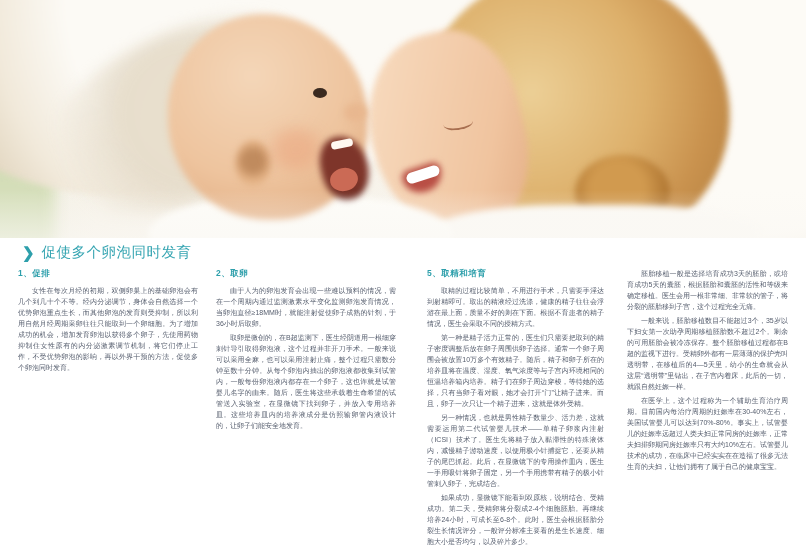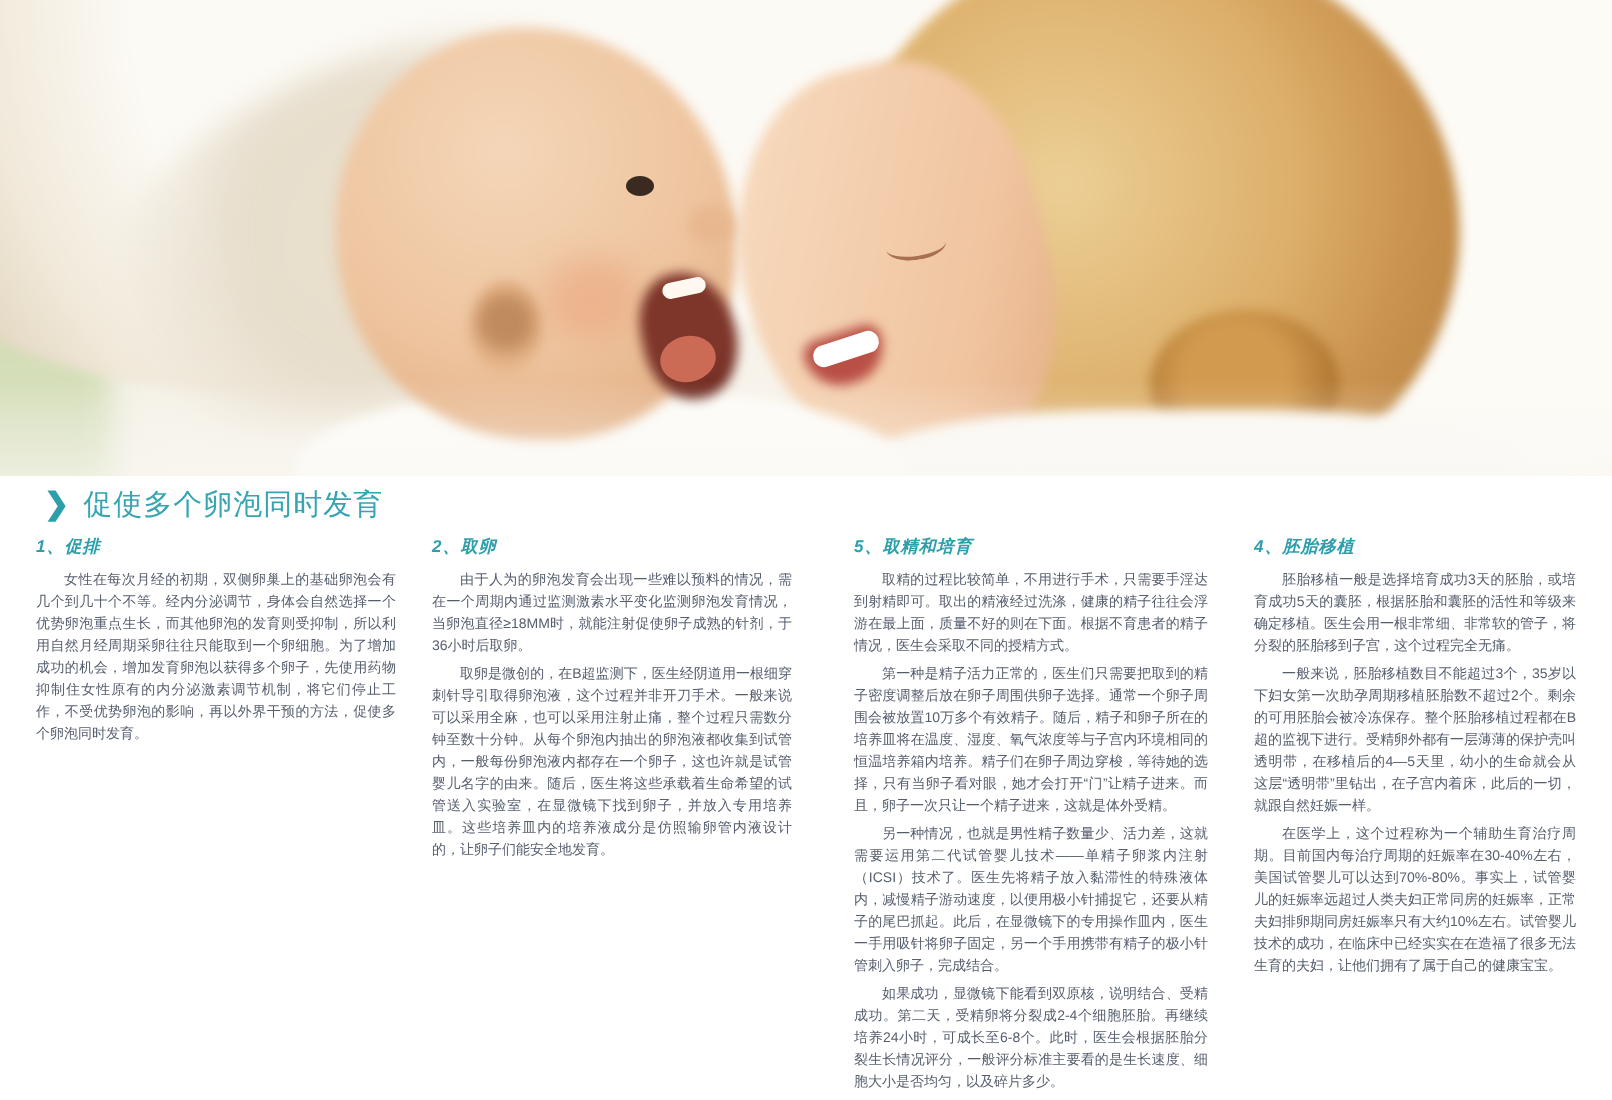--- a/index.html
+++ b/index.html
@@ -51,21 +51,21 @@
     background:linear-gradient(rgba(250,248,244,0),rgba(250,248,244,.55));}
   
   .title-row{position:absolute;left:22px;top:243px;display:flex;align-items:center;}
   .chevron{color:#2d9fab;font-size:15px;font-weight:bold;margin-right:7px;line-height:1;}
   .page-title{color:#36a5b2;font-size:14.5px;letter-spacing:.5px;font-weight:500;}
   .col{position:absolute;top:268px;}
   .c1{left:18px;width:180px;}
   .c2{left:216px;width:180px;}
   .c3{left:427px;width:177px;}
   .c4{left:627px;width:161px;}
-  .sec-heading{color:#2d9fab;font-size:8.5px;font-weight:bold;margin:0 0 5px 0;letter-spacing:.5px;font-style:italic;}
+  .sec-heading{color:#2d9fab;font-size:8.5px;font-weight:bold;margin:0 0 5px 0;letter-spacing:.5px;}
   .col p{margin:0 0 3px 0;font-size:7px;line-height:11px;text-indent:2em;text-align:justify;color:#565e6e;}
 </style>
 </head>
 <body>
 
 <div class="page">
 
   <div class="photo" role="img" aria-label="白色被子下母亲与宝宝面对面开心大笑的照片">
     <div class="green-edge softer"></div>
     <div class="duvet-left soft"></div>
@@ -108,19 +108,18 @@
 
   <div class="col c3">
     <div class="sec-heading">5、取精和培育</div>
     <p>取精的过程比较简单，不用进行手术，只需要手淫达到射精即可。取出的精液经过洗涤，健康的精子往往会浮游在最上面，质量不好的则在下面。根据不育患者的精子情况，医生会采取不同的授精方式。</p>
     <p>第一种是精子活力正常的，医生们只需要把取到的精子密度调整后放在卵子周围供卵子选择。通常一个卵子周围会被放置10万多个有效精子。随后，精子和卵子所在的培养皿将在温度、湿度、氧气浓度等与子宫内环境相同的恒温培养箱内培养。精子们在卵子周边穿梭，等待她的选择，只有当卵子看对眼，她才会打开“门”让精子进来。而且，卵子一次只让一个精子进来，这就是体外受精。</p>
     <p>另一种情况，也就是男性精子数量少、活力差，这就需要运用第二代试管婴儿技术——单精子卵浆内注射（ICSI）技术了。医生先将精子放入黏滞性的特殊液体内，减慢精子游动速度，以便用极小针捕捉它，还要从精子的尾巴抓起。此后，在显微镜下的专用操作皿内，医生一手用吸针将卵子固定，另一个手用携带有精子的极小针管刺入卵子，完成结合。</p>
     <p>如果成功，显微镜下能看到双原核，说明结合、受精成功。第二天，受精卵将分裂成2-4个细胞胚胎。再继续培养24小时，可成长至6-8个。此时，医生会根据胚胎分裂生长情况评分，一般评分标准主要看的是生长速度、细胞大小是否均匀，以及碎片多少。</p>
   </div>
 
   <div class="col c4">
-    <div class="sec-heading">4、胚胎移植</div>
     <p>胚胎移植一般是选择培育成功3天的胚胎，或培育成功5天的囊胚，根据胚胎和囊胚的活性和等级来确定移植。医生会用一根非常细、非常软的管子，将分裂的胚胎移到子宫，这个过程完全无痛。</p>
     <p>一般来说，胚胎移植数目不能超过3个，35岁以下妇女第一次助孕周期移植胚胎数不超过2个。剩余的可用胚胎会被冷冻保存。整个胚胎移植过程都在B超的监视下进行。受精卵外都有一层薄薄的保护壳叫透明带，在移植后的4—5天里，幼小的生命就会从这层“透明带”里钻出，在子宫内着床，此后的一切，就跟自然妊娠一样。</p>
     <p>在医学上，这个过程称为一个辅助生育治疗周期。目前国内每治疗周期的妊娠率在30-40%左右，美国试管婴儿可以达到70%-80%。事实上，试管婴儿的妊娠率远超过人类夫妇正常同房的妊娠率，正常夫妇排卵期同房妊娠率只有大约10%左右。试管婴儿技术的成功，在临床中已经实实在在造福了很多无法生育的夫妇，让他们拥有了属于自己的健康宝宝。</p>
   </div>
 
 </div>
 
 </body></html>

